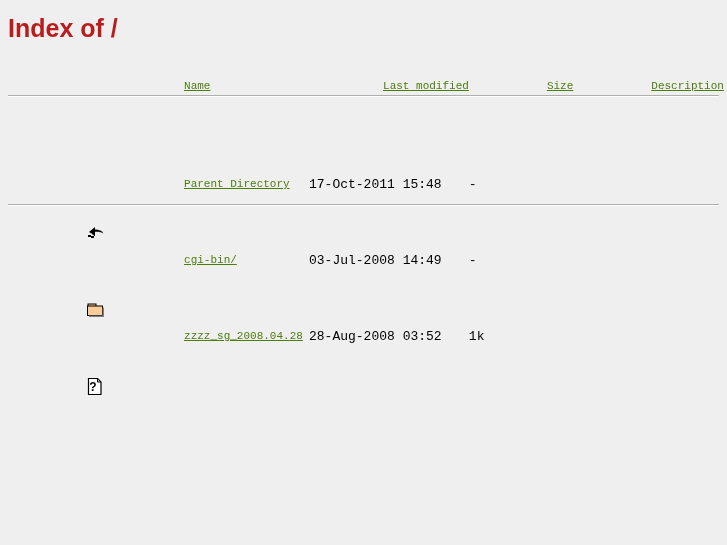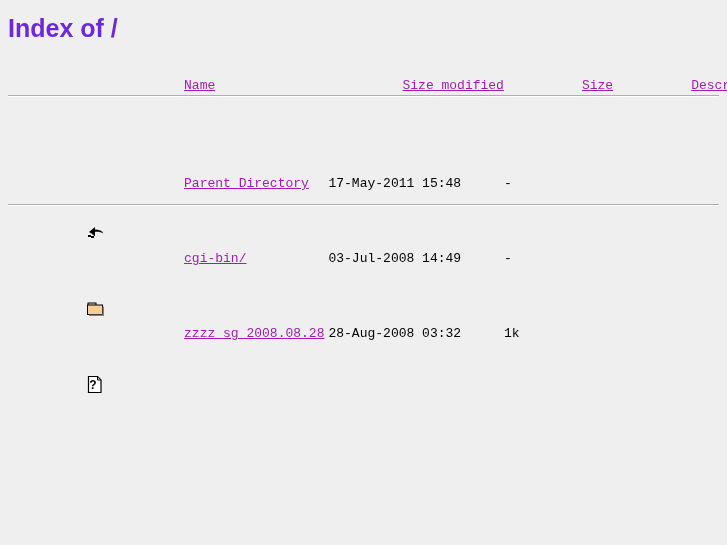--- a/index.html
+++ b/index.html
@@ -20,21 +20,21 @@
     height: 545px;
     box-sizing: border-box;
     padding: 0 8px;
   }
   .page-title {
     margin: 0;
     padding: 14px 0 0 0;
     font-family: "Liberation Sans", sans-serif;
     font-size: 25px;
     font-weight: bold;
-    color: #6d28d9;
+    color: #b91c1c;
     letter-spacing: 0px;
     line-height: 29px;
   }
   .index-table {
     border-collapse: collapse;
     margin-top: 13px;
     margin-left: 0;
     font-family: "Liberation Mono", monospace;
     font-size: 13px;
     color: #000000;
@@ -85,24 +85,24 @@
     height: 0;
     margin: 0;
     width: 711px;
     position: absolute;
     left: 8px;
   }
   .hr-top { top: 95px; }
   .hr-bottom { top: 204px; }
 
   a {
-    color: #a21caf;
+    color: #4d7c0f;
     text-decoration: underline;
     font-family: "Liberation Mono", monospace;
-    font-size: 13px;
+    font-size: 11px;
   }
 
   .data-row td {
     height: 25px;
     line-height: 25px;
   }
   .data-row .col-date { padding-left: 4px; }
   .data-row .col-size { padding-right: 8px; }
 
   
@@ -136,21 +136,21 @@
   <hr class="hr hr-bottom">
 
   <table class="index-table">
     <thead>
       <tr class="hdr-row">
         <th class="col-icon"></th>
         <th class="col-name">
           <a href="#">Name</a>
         </th>
         <th class="col-date">
-          <a href="#">Size modified</a>
+          <a href="#">Last modified</a>
         </th>
         <th class="col-size">
           <a href="#">Size</a>
         </th>
         <th class="col-desc">
           <a href="#">Description</a>
         </th>
       </tr>
     </thead>
     <tbody>
@@ -168,21 +168,21 @@
               <path d="M3 9 L9 4 L9 6.5 C13 6.5 16 7.5 17.5 10.5 C15.5 9 13 8.6 9 8.8 L9 12.5 Z" fill="#000000"></path>
               <path d="M3.2 9.4 L9 13.2 L9 11.4 C6.2 11.2 4.4 10.6 3.2 9.4 Z" fill="#000000"></path>
               <rect x="2" y="12" width="3" height="2" fill="#000000"></rect>
               <rect x="5" y="13" width="3" height="2" fill="#000000"></rect>
             </svg>
           </span>
         </td>
         <td class="col-name">
           <a href="#">Parent Directory</a>
         </td>
-        <td class="col-date">17-May-2011 15:48</td>
+        <td class="col-date">17-Oct-2011 15:48</td>
         <td class="col-size">-</td>
         <td class="col-desc"></td>
       </tr>
 
       <tr class="data-row">
         <td class="col-icon">
           <span class="icon icon-folder">
             <svg width="20" height="22" viewBox="0 0 20 22">
               <rect x="2" y="5" width="8" height="3" fill="#f3c88f" stroke="#000000" stroke-width="1"></rect>
               <rect x="1.5" y="7" width="15" height="9.5" fill="#f9cd97" stroke="#000000" stroke-width="1"></rect>
@@ -203,22 +203,22 @@
         <td class="col-icon">
           <span class="icon icon-unknown">
             <svg width="20" height="22" viewBox="0 0 20 22">
               <path d="M2.5 3.5 L11.5 3.5 L15 7 L15 19.5 L2.5 19.5 Z" fill="#ffffff" stroke="#000000" stroke-width="1.2"></path>
               <path d="M11.5 3.5 L11.5 7 L15 7 Z" fill="#d8d8d8" stroke="#000000" stroke-width="1"></path>
               <text x="7" y="16" font-family="Liberation Sans, sans-serif" font-size="12" font-weight="bold" fill="#000000" text-anchor="middle">?</text>
             </svg>
           </span>
         </td>
         <td class="col-name">
-          <a href="#">zzzz_sg_2008.08.28</a>
-        </td>
-        <td class="col-date">28-Aug-2008 03:32</td>
+          <a href="#">zzzz_sg_2008.04.28</a>
+        </td>
+        <td class="col-date">28-Aug-2008 03:52</td>
         <td class="col-size">1k</td>
         <td class="col-desc"></td>
       </tr>
     </tbody>
   </table>
 
 </div>
 
 </body></html>

